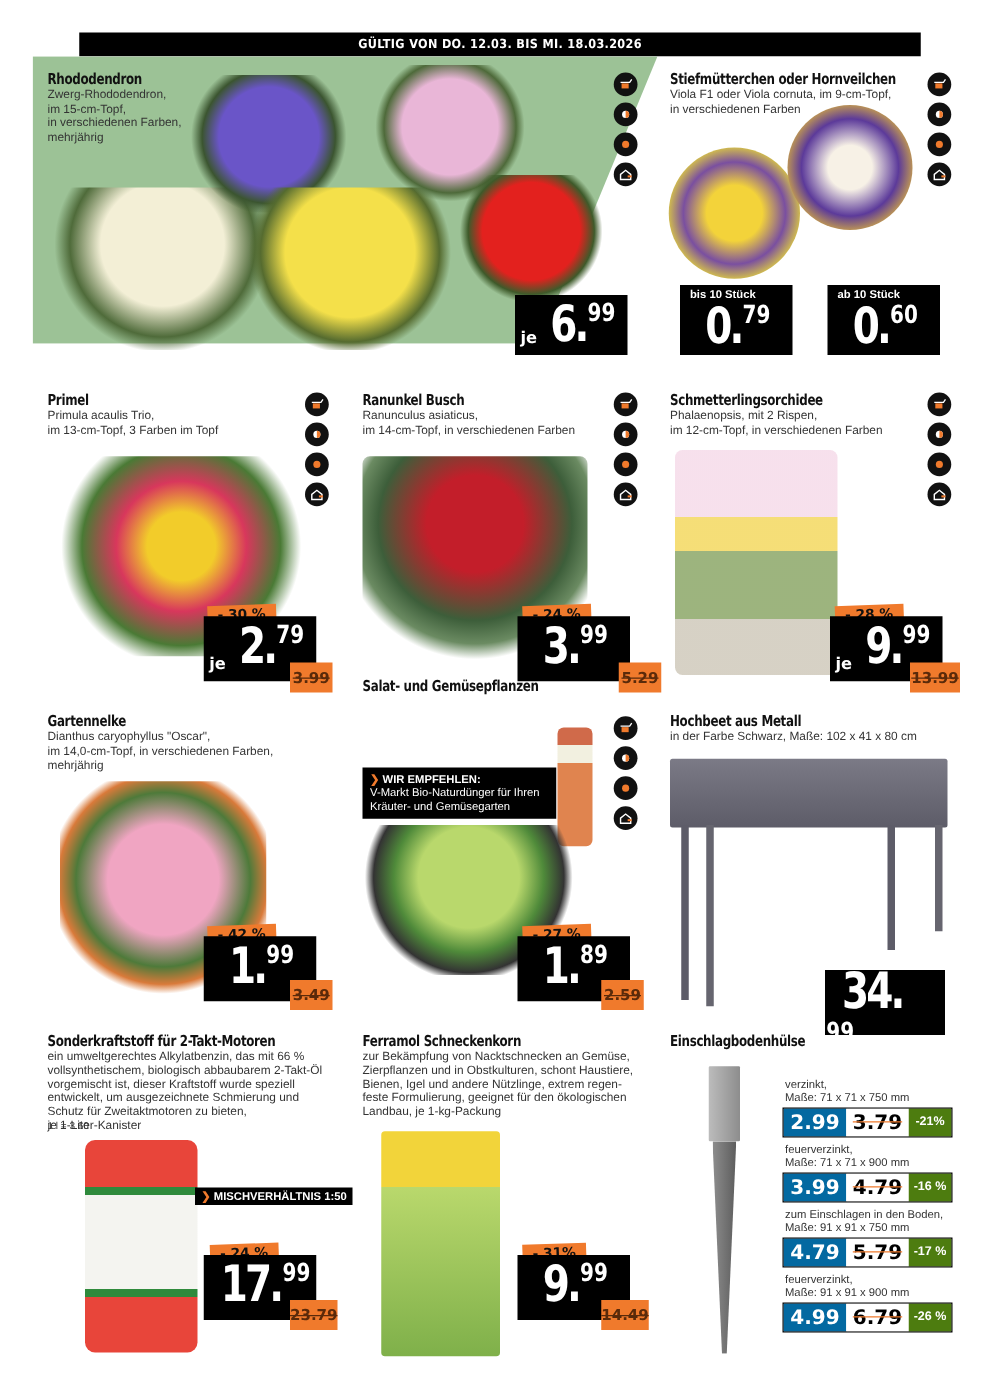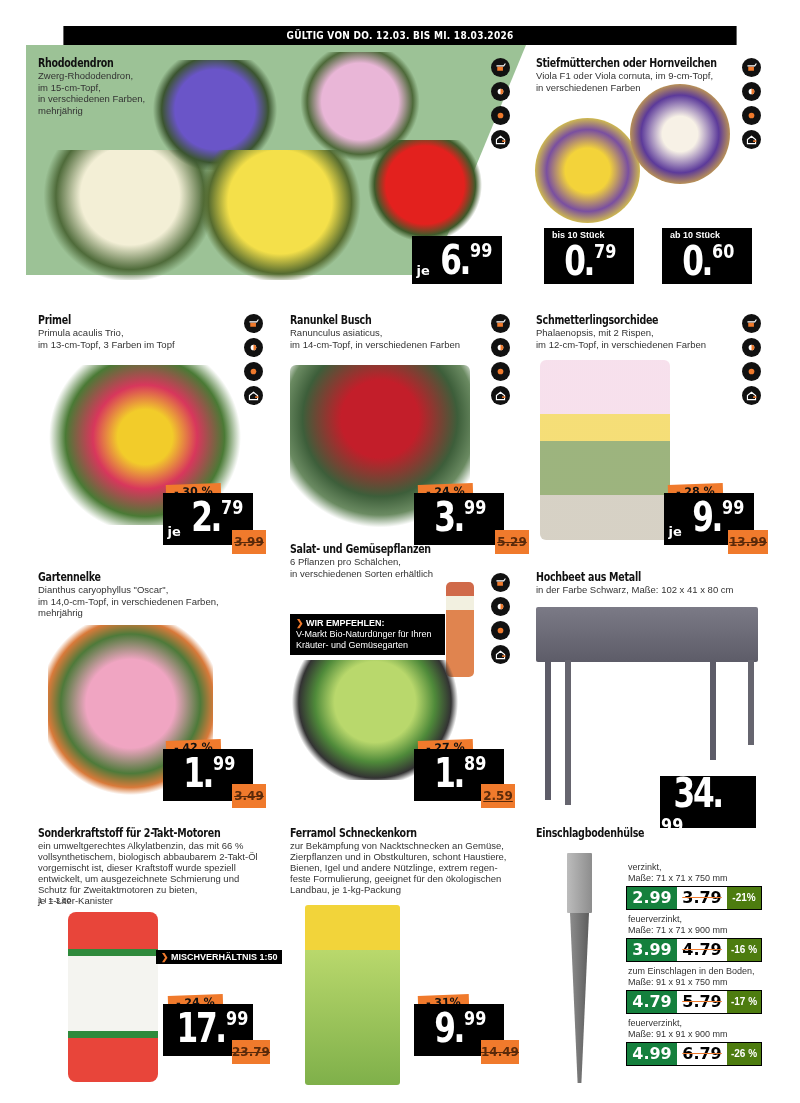--- a/index.html
+++ b/index.html
@@ -18,21 +18,21 @@
   .price .cents { font-size: 20px; line-height: 22px; transform: scaleX(0.8); transform-origin: left; margin-left: 1px; }
   .price .je { font-size: 13px; align-self: flex-end; margin-bottom: 6px; margin-right: 2px; }
   .price .pre { position: absolute; left: 8px; top: 2px; font-size: 9px; font-family: "Liberation Sans", sans-serif; font-weight: bold; }
   .disc { position: absolute; background: #f07a2c; color: #111; font-family: "DejaVu Sans", sans-serif; font-weight: bold; font-size: 11px; padding: 1px 8px; transform: rotate(-2deg); }
   .old { position: absolute; background: #f07a2c; color: #5a2a0a; font-family: "DejaVu Sans", sans-serif; font-weight: bold; font-size: 12px; width: 34px; height: 24px; text-align: center; line-height: 24px; text-decoration: line-through; }
   .rec { position: absolute; background: #000; color: #fff; padding: 4px 6px; font-size: 9px; line-height: 11px; }
   .rec .rh { font-weight: bold; font-size: 9px; }
   .rec .arrow { color: #f07a2c; }
   .tag-black { position: absolute; background: #000; color: #fff; font-size: 9px; font-weight: bold; padding: 2px 5px; }
   .row-price { position: absolute; display: flex; height: 24px; border: 1px solid #000; }
-  .row-price .new { width: 50px; background: #15803d; color: #fff; font-family: "DejaVu Sans", sans-serif; font-weight: bold; font-size: 16px; text-align: center; line-height: 22px; }
+  .row-price .new { width: 50px; background: #0369a1; color: #fff; font-family: "DejaVu Sans", sans-serif; font-weight: bold; font-size: 16px; text-align: center; line-height: 22px; }
   .row-price .was { width: 50px; background: #fff; color: #000; font-family: "DejaVu Sans", sans-serif; font-weight: bold; font-size: 16px; text-align: center; line-height: 22px; text-decoration: line-through; text-decoration-color: #f07a2c; }
   .row-price .pct { width: 34px; background: #4d7c0f; color: #fff; font-weight: bold; font-size: 10px; text-align: center; line-height: 22px; }
   .variant-desc { position: absolute; font-size: 9px; line-height: 11px; color: #333; }
   .unit { position: absolute; font-size: 8px; color: #333; }
 </style>
 </head>
 <body>
 
 <div class="banner">GÜLTIG VON DO. 12.03. BIS MI. 18.03.2026</div>
 <div class="green-bg"></div>
@@ -260,24 +260,20 @@
 <div class="img" style="left:48px;top:625px;width:165px;height:175px;background:radial-gradient(circle at 50% 45%,#f0a5c2 0 35%,#4e7a3a 55%,#d97a3a 66%,transparent 72%);"></div>
 <div class="disc" style="left:166px;top:740px;">- 42 %</div>
 <div class="price" style="left:163px;top:749px;width:90px;height:52px;">
   <span class="main">1.</span>
     <span class="cents">99</span>
 </div>
 <div class="old" style="left:232px;top:784px;">3.49</div>
 
 <div class="cell" style="left:290px;top:542px;">
   <div class="title">Salat- und Gemüsepflanzen</div>
-  <div class="desc">
-      <div>6 Pflanzen pro Schälchen,</div>
-      <div>in verschiedenen Sorten erhältlich</div>
-    </div>
 </div>
 <div class="rec" style="left:290px;top:614px;width:155px;">
   <div class="rh"><span class="arrow">❯ </span><span>WIR EMPFEHLEN:</span></div>
   <div>V-Markt Bio-Naturdünger für Ihren</div>
   <div>Kräuter- und Gemüsegarten</div>
 </div>
 <div class="img" style="left:446px;top:582px;width:28px;height:95px;border-radius:5px;background:linear-gradient(180deg,#d06a4a 0 15%,#f2f0e0 15% 30%,#e0844f 30%);"></div>
 <div class="img" style="left:290px;top:660px;width:170px;height:120px;background:radial-gradient(circle at 50% 35%,#b9d86c 0 35%,#4f8a3a 52%,#333 66%,transparent 72%);"></div>
 <div class="icons" style="left:491px;top:573px;">
   <div class="icon">
@@ -302,21 +298,21 @@
         <path d="M3 8l5-4 5 4v5H3z" fill="none" stroke="#fff" stroke-width="1.4"></path>
         <rect x="10" y="9" width="4" height="2" fill="#f07a2c"></rect>
       </svg>
     </div>
 </div>
 <div class="disc" style="left:418px;top:740px;">- 27 %</div>
 <div class="price" style="left:414px;top:749px;width:90px;height:52px;">
   <span class="main">1.</span>
     <span class="cents">89</span>
 </div>
-<div class="old" style="left:481px;top:784px;text-decoration:underline;">2.59</div>
+<div class="old" style="left:481px;top:784px;">2.59</div>
 
 <div class="cell" style="left:536px;top:570px;">
   <div class="title">Hochbeet aus Metall</div>
   <div class="desc">
       <div>in der Farbe Schwarz, Maße: 102 x 41 x 80 cm</div>
     </div>
 </div>
 <div class="img" style="left:536px;top:607px;width:222px;height:55px;border-radius:2px;background:linear-gradient(180deg,#7b7a86,#5d5c68);"></div>
 <div style="position:absolute;left:545px;top:660px;width:6px;height:140px;background:#5d5c68;"></div>
 <div style="position:absolute;left:565px;top:660px;width:6px;height:145px;background:#66656f;"></div>

